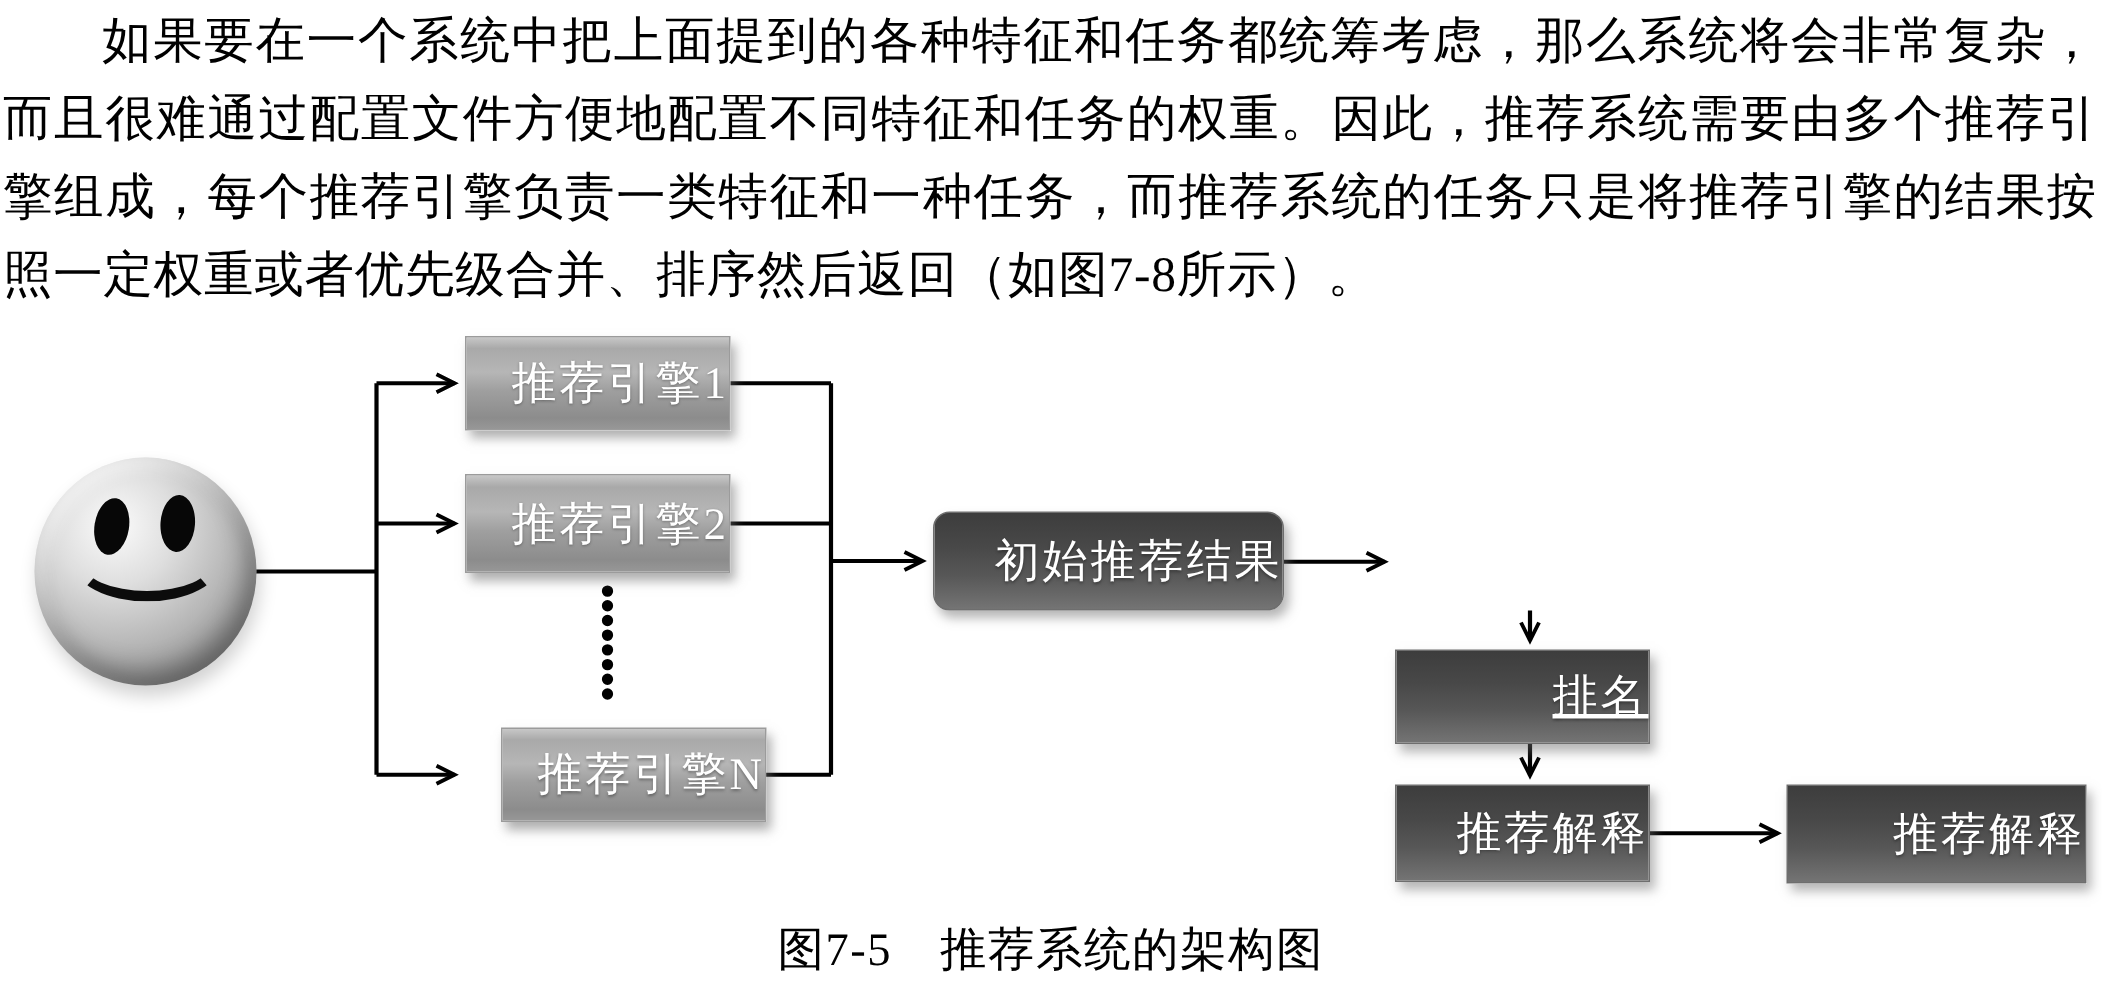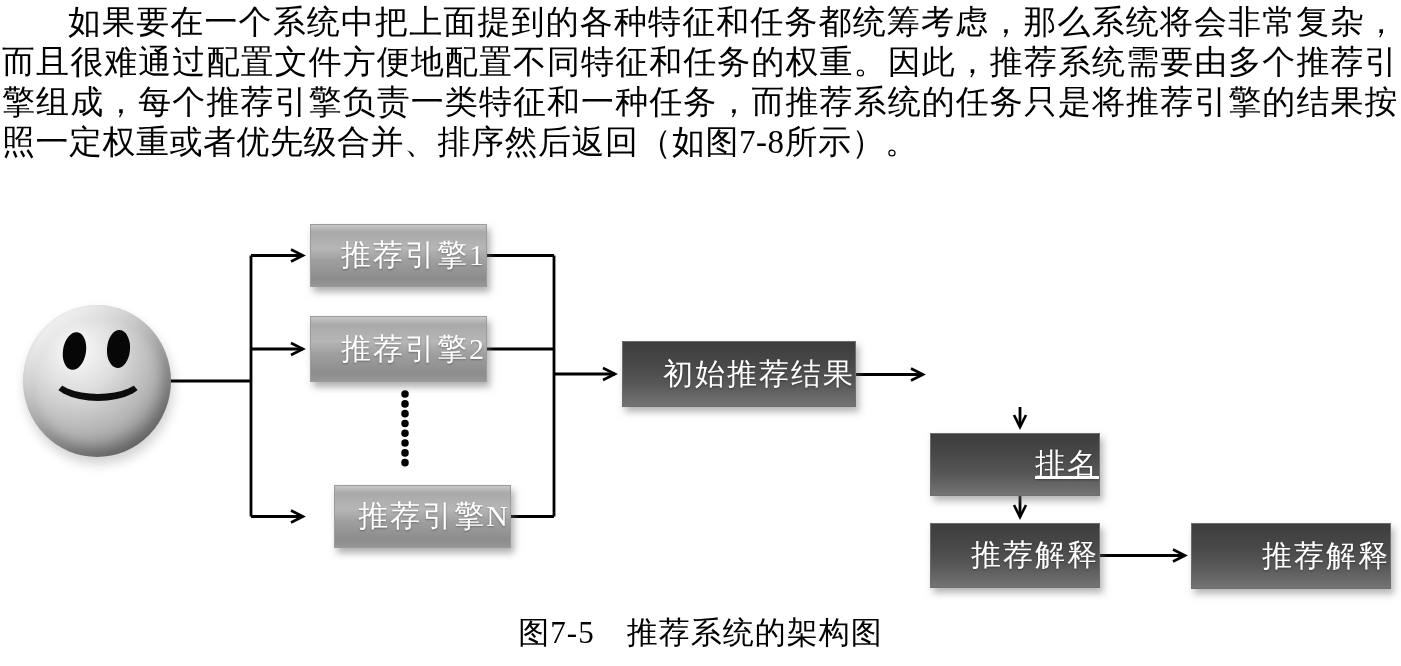--- a/index.html
+++ b/index.html
@@ -3,21 +3,21 @@
 <meta charset="utf-8">
 <style>
   html,body{margin:0;padding:0;background:#ffffff;}
   .page{
     position:relative;width:1401px;height:666px;background:#ffffff;overflow:hidden;
     font-family:"Liberation Serif","DejaVu Serif",serif;color:#000;
   }
   
   .body-text{
     position:absolute;top:2px;left:2px;width:1396px;
-    font-size:33px;line-height:40px;text-align:justify;text-indent:2em;
+    font-size:33px;line-height:52px;text-align:justify;text-indent:2em;
     letter-spacing:0.5px;
   }
   
   .figure{position:absolute;top:210px;left:0;width:1401px;height:400px;}
   .connector-layer{position:absolute;top:0;left:0;width:1401px;height:400px;}
 
   
   .smiley{
     position:absolute;left:23px;top:95px;width:148px;height:152px;border-radius:50%;
     background:radial-gradient(circle at 36% 30%, #fbfbfb 0%, #dedede 28%, #b4b4b4 58%, #8e8e8e 82%, #6d6d6d 100%);
@@ -44,21 +44,21 @@
     box-shadow:3px 5px 7px rgba(110,110,110,.55);
   }
   .node-dark{
     background:linear-gradient(180deg,#3d3d3d 0%,#484848 35%,#575757 65%,#747474 100%);
     border:1px solid #6e6e6e;
     box-shadow:3px 5px 7px rgba(110,110,110,.5);
   }
   .n-engine1{left:310px;top:14px;width:177px;height:63px;}
   .n-engine2{left:310px;top:106px;width:177px;height:66px;}
   .n-engineN{left:310px;top:275px;width:177px;height:63px;margin-left:24px;}
-  .n-initial{left:622px;top:131px;width:234px;height:66px;}
+  .n-initial{left:622px;top:131px;width:234px;height:66px;border-radius:11px;}
   .n-filter{left:930px;top:132px;width:170px;height:65px;}
   .n-rank{left:930px;top:223px;width:170px;height:63px;text-decoration:underline;}
   .n-explain{left:930px;top:313px;width:170px;height:65px;}
   .n-result{left:1191px;top:313px;width:200px;height:66px;}
 
   
   .caption{
     position:absolute;top:612px;left:0;width:1401px;text-align:center;
     font-size:31px;letter-spacing:1px;
   }

